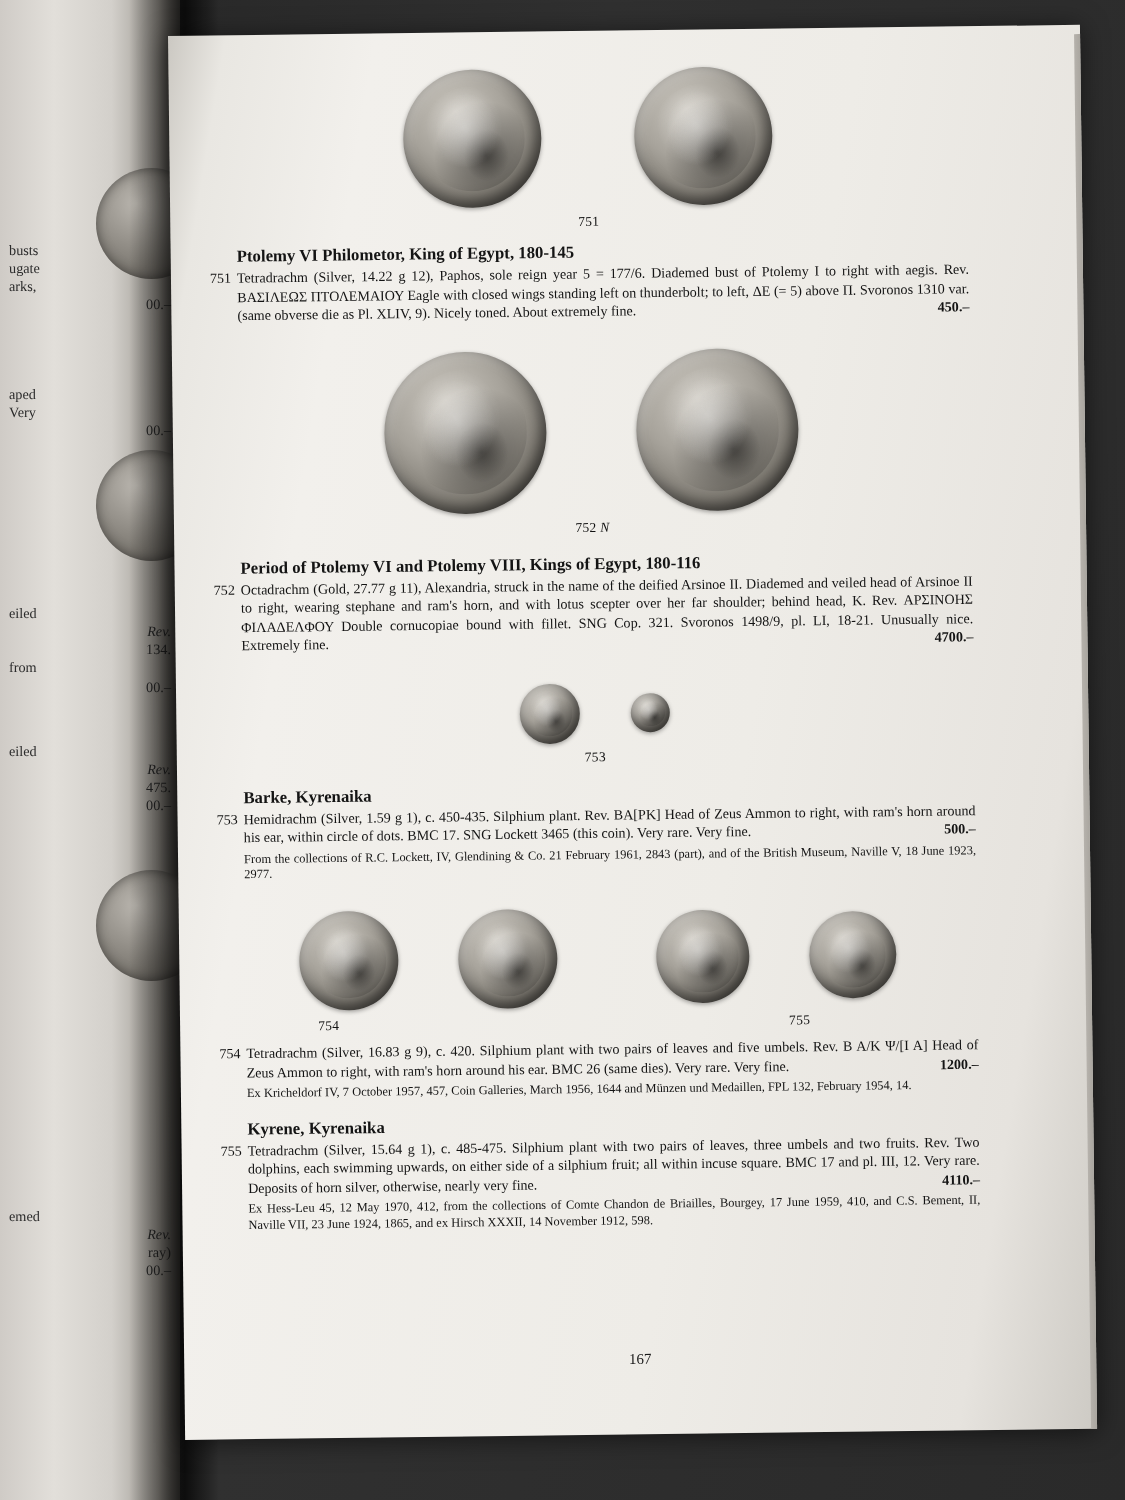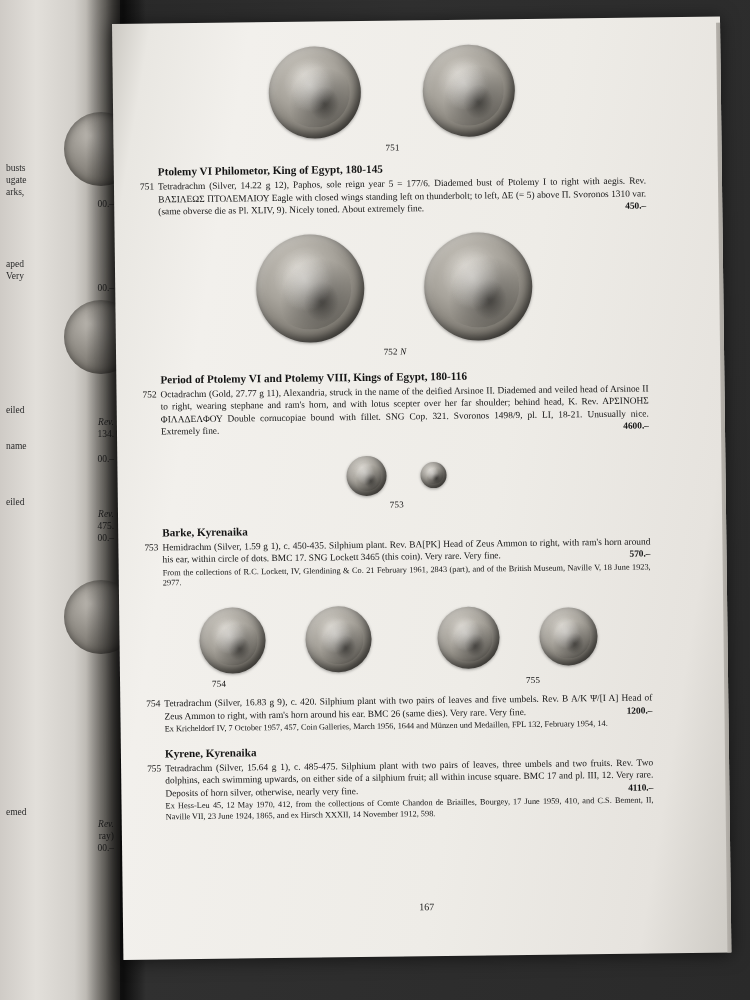--- a/index.html
+++ b/index.html
@@ -113,21 +113,21 @@
       <div>busts</div>
       <div>ugate</div>
       <div>arks,</div>
       <div style="text-align:right">00.–</div>
     </div>
     <div class="left-thumb half" style="top:300px;"></div>
     <div class="lp-text" style="top:404px;">
       <div>eiled</div>
       <div style="text-align:right;font-style:italic">Rev.</div>
       <div style="text-align:right">134.</div>
-      <div>name</div>
+      <div>from</div>
       <div style="text-align:right">00.–</div>
     </div>
     <div class="lp-text" style="top:496px;">
       <div>eiled</div>
       <div style="text-align:right;font-style:italic">Rev.</div>
       <div style="text-align:right">475.</div>
       <div style="text-align:right">00.–</div>
     </div>
     <div class="left-thumb half" style="top:580px;"></div>
     <div class="lp-text" style="top:806px;margin-left:35px;">
@@ -174,42 +174,42 @@
           </div>
       </div>
       <div class="caption" style="margin-top:3px;"><span>752</span> <i>N</i></div>
 
       <div style="height:14px;"></div>
 
       <div class="head">Period of Ptolemy VI and Ptolemy VIII, Kings of Egypt, 180-116</div>
       <div class="entry">
         <span class="lot">752</span>
         <span>Octadrachm (Gold, 27.77 g 11), Alexandria, struck in the name of the deified Arsinoe II. Diademed and veiled head of Arsinoe II to right, wearing stephane and ram's horn, and with lotus scepter over her far shoulder; behind head, K. Rev. ΑΡΣΙΝΟΗΣ ΦΙΛΑΔΕΛΦΟΥ Double cornucopiae bound with fillet. SNG Cop. 321. Svoronos 1498/9, pl. LI, 18-21. Unusually nice. Extremely fine.</span>
-        <span class="price">4600.–</span>
+        <span class="price">4700.–</span>
       </div>
 
       <div style="height:16px;"></div>
 
       <div class="plate" style="gap:34px;height:44px;">
         <div class="coin" style="width:40px;height:40px;">
             <div class="relief"></div>
           </div>
         <div class="coin" style="width:26px;height:26px;">
             <div class="relief"></div>
           </div>
       </div>
       <div class="caption" style="margin-top:2px;">753</div>
 
       <div style="height:14px;"></div>
 
       <div class="head">Barke, Kyrenaika</div>
       <div class="entry">
         <span class="lot">753</span>
         <span>Hemidrachm (Silver, 1.59 g 1), c. 450-435. Silphium plant. Rev. ΒΑ[ΡΚ] Head of Zeus Ammon to right, with ram's horn around his ear, within circle of dots. BMC 17. SNG Lockett 3465 (this coin). Very rare. Very fine.</span>
-        <span class="price">570.–</span>
+        <span class="price">500.–</span>
       </div>
       <div class="prov">From the collections of R.C. Lockett, IV, Glendining &amp; Co. 21 February 1961, 2843 (part), and of the British Museum, Naville V, 18 June 1923, 2977.</div>
 
       <div style="height:16px;"></div>
 
       <div class="plate" style="gap:40px;height:72px;">
         <div class="coin" style="width:66px;height:66px;">
             <div class="relief"></div>
           </div>
         <div class="coin" style="width:66px;height:66px;">

